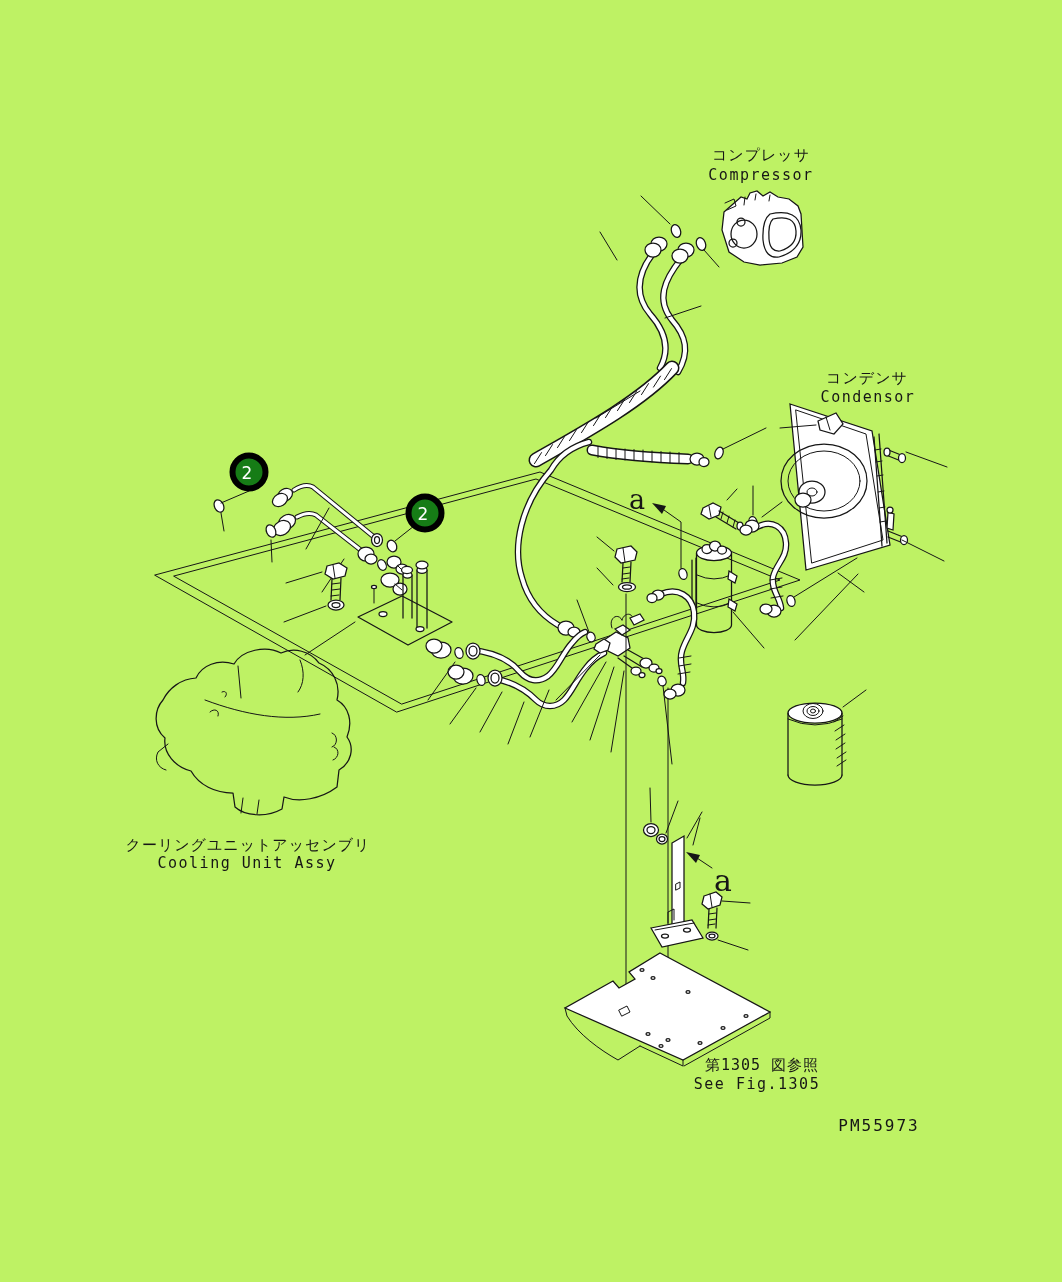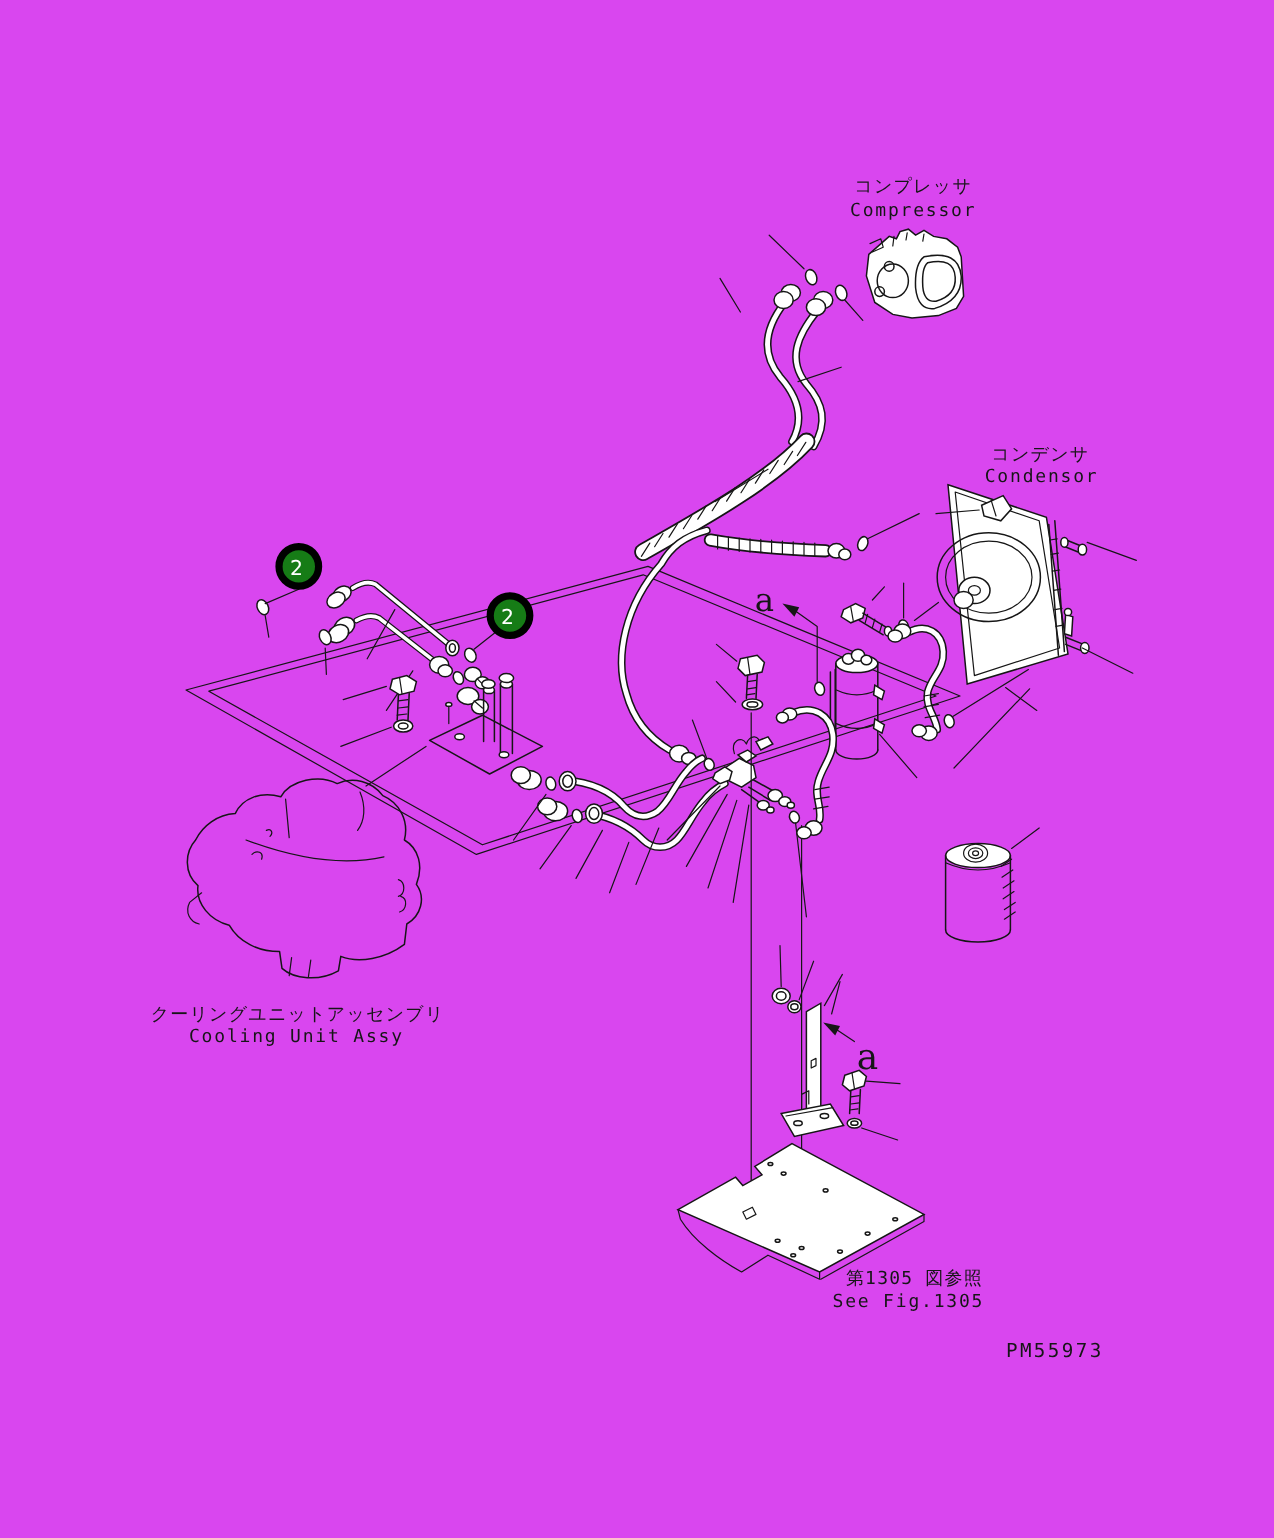--- a/index.html
+++ b/index.html
@@ -1,16 +1,16 @@
 <!DOCTYPE html>
 <html><head>
 <meta charset="utf-8">
 <style>
   html,body{margin:0;padding:0;background:#ffffff;}
-  .stage{position:relative;width:1062px;height:1282px;background:#d946ef;overflow:hidden;
+  .stage{position:relative;width:1062px;height:1282px;background:#bef264;overflow:hidden;
          font-family:"DejaVu Sans Mono","Liberation Mono",monospace;}
   svg{position:absolute;left:0;top:0;}
   .ln{fill:none;stroke:#161616;stroke-width:1.25;stroke-linecap:round;stroke-linejoin:round;}
   .thin{stroke-width:1;}
   .fit{fill:#ffffff;stroke:#161616;stroke-width:1.25;}
   .hose-o{fill:none;stroke:#161616;stroke-width:6.5;stroke-linecap:round;}
   .hose-i{fill:none;stroke:#ffffff;stroke-width:4;stroke-linecap:round;}
   .pipe-o{fill:none;stroke:#161616;stroke-width:5;stroke-linecap:round;}
   .pipe-i{fill:none;stroke:#ffffff;stroke-width:3;stroke-linecap:round;}
   .wrap-o{fill:none;stroke:#161616;stroke-width:15;stroke-linecap:round;}

